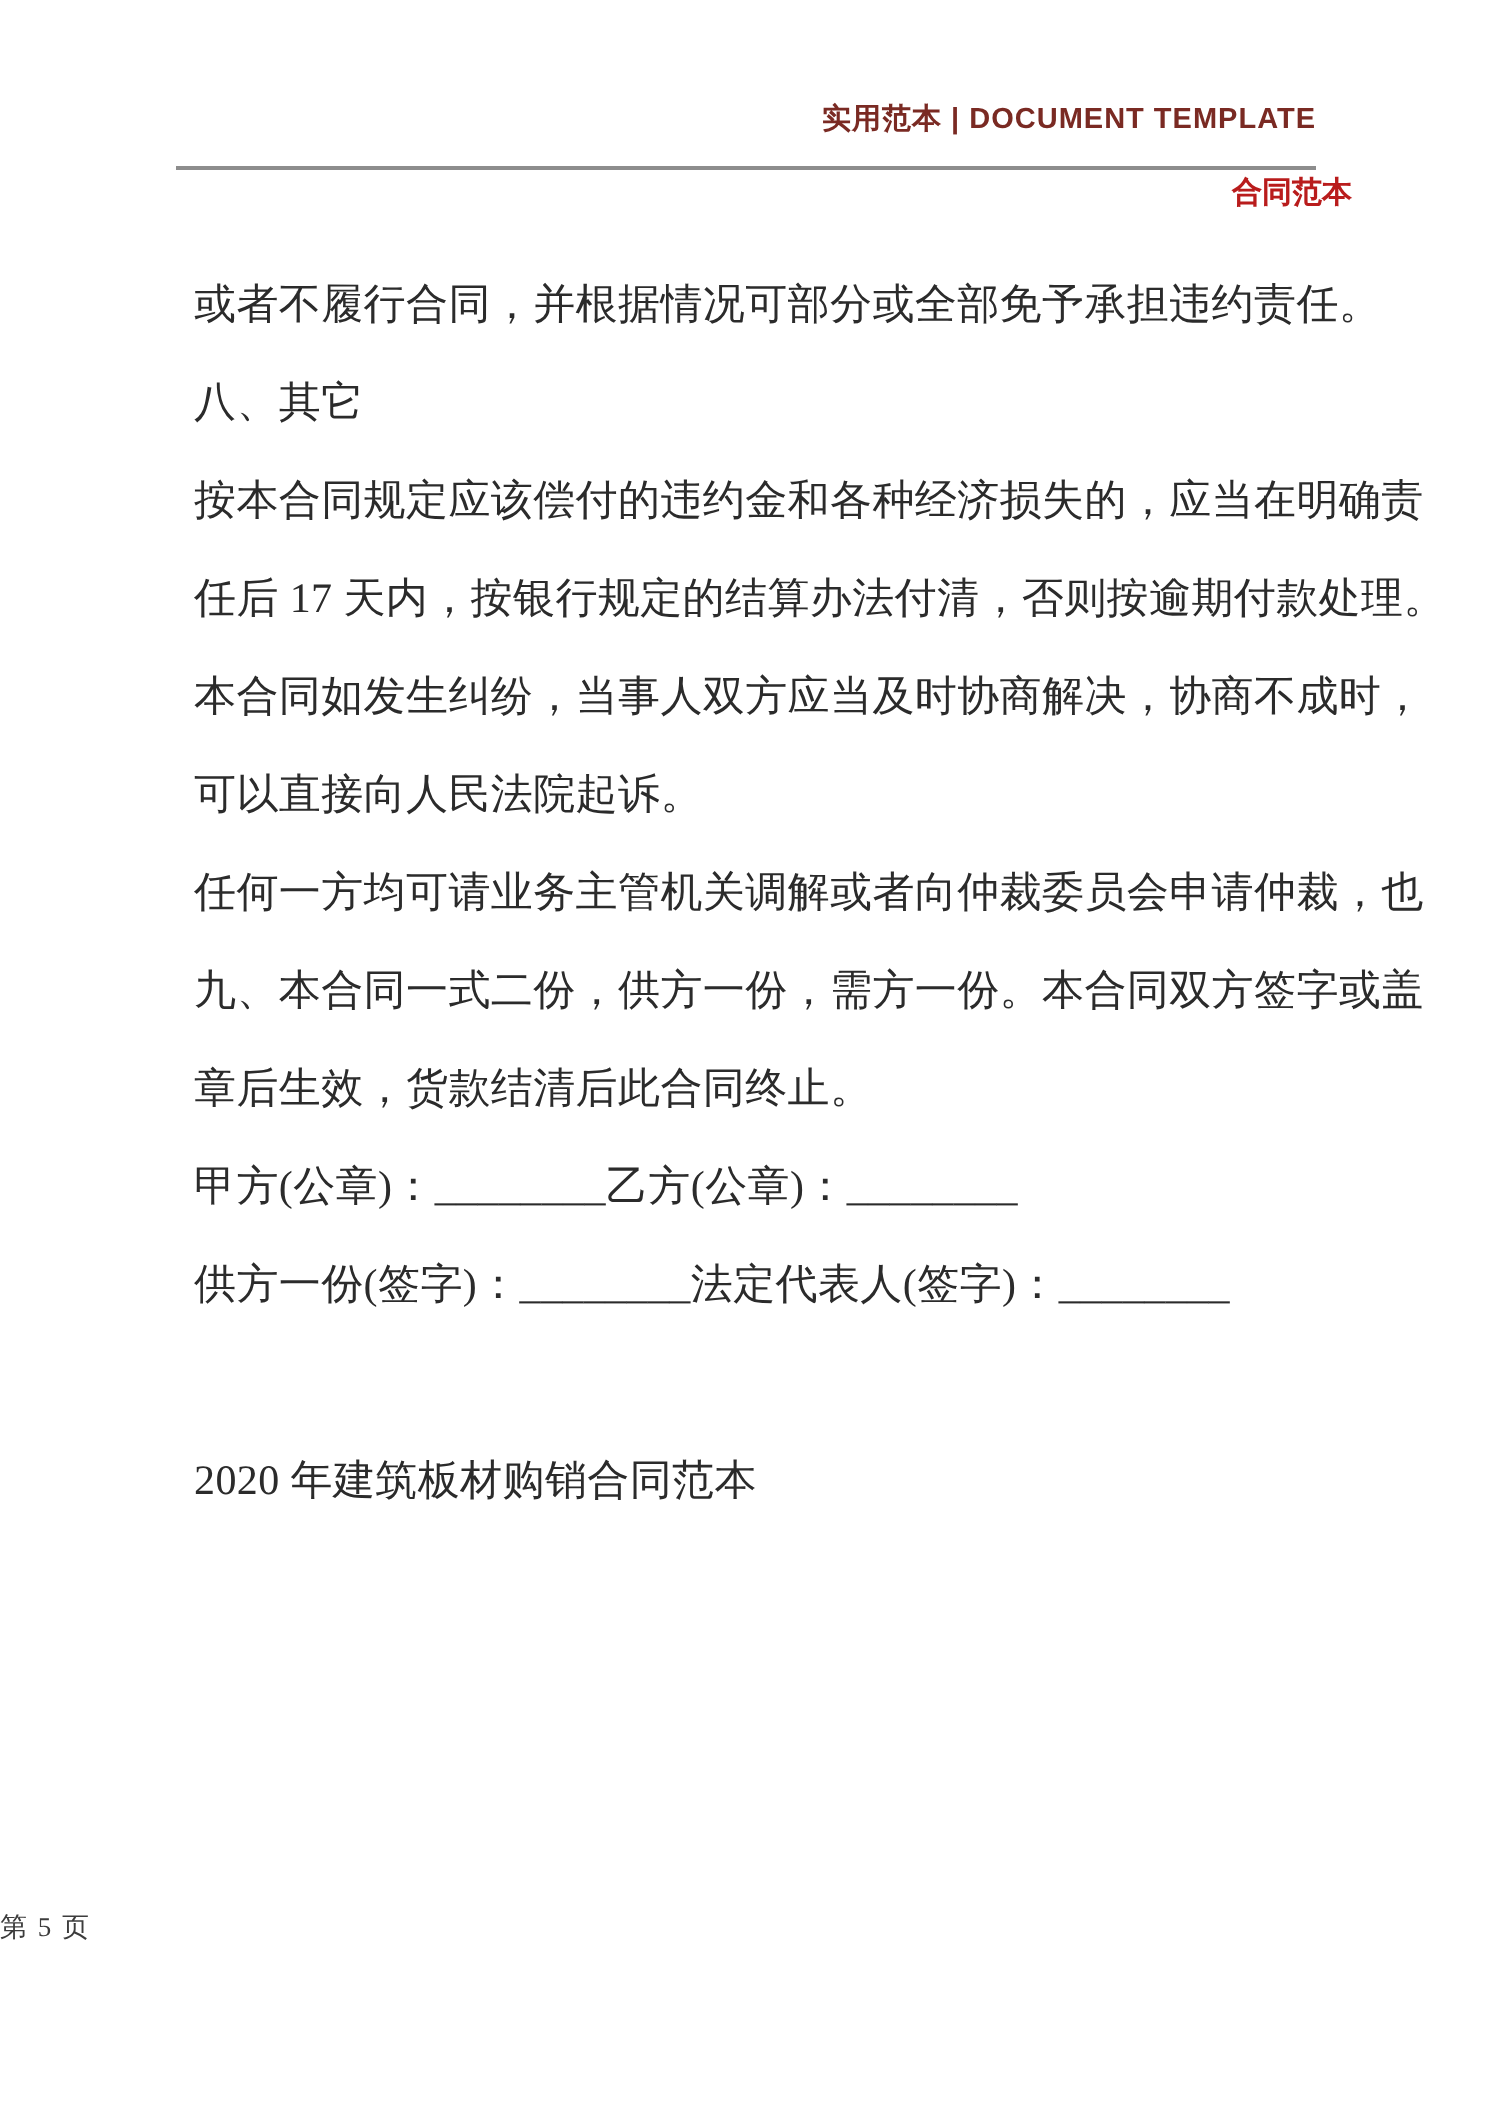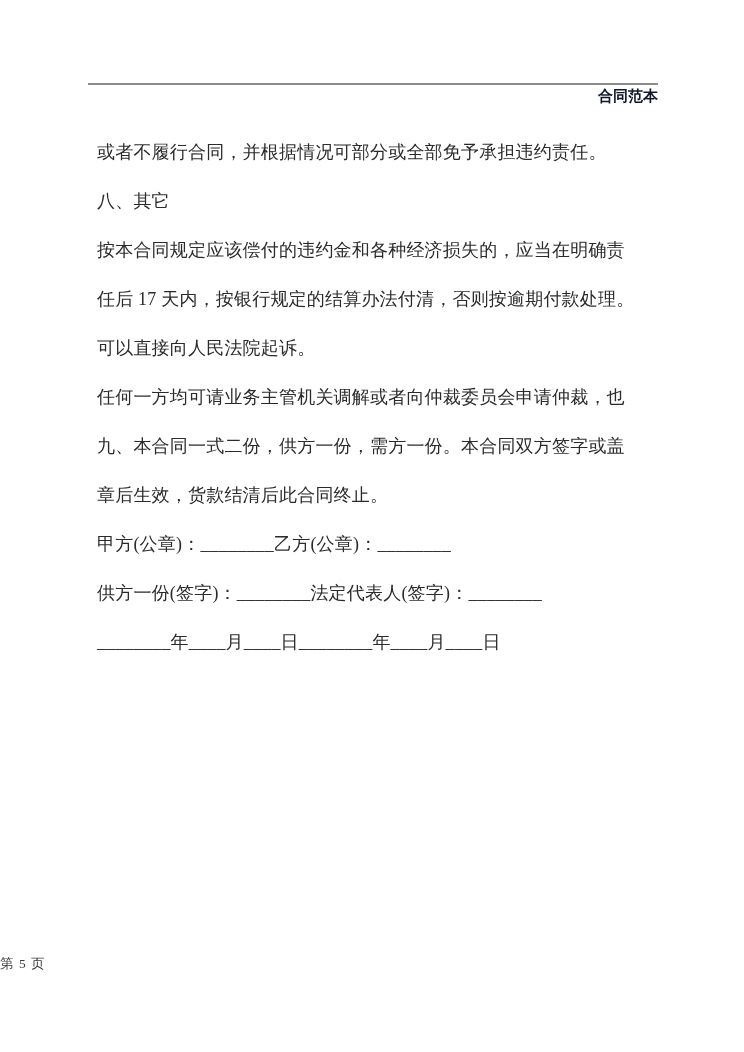--- a/index.html
+++ b/index.html
@@ -31,35 +31,35 @@
     position: absolute;
     top: 83px;
     left: 88px;
     right: 86px;
     height: 0;
     border-top: 2px solid #8d8d8d;
   }
   .header-subtitle {
     position: absolute;
     top: 87px;
-    right: 86px;
+    right: 68px;
     font-family: "Liberation Sans", "DejaVu Sans", sans-serif;
     font-size: 15px;
     font-weight: bold;
-    color: #0f172a;
+    color: #b91c1c;
     white-space: nowrap;
   }
   
   .doc-body {
     position: absolute;
     top: 128px;
     left: 97px;
     right: 80px;
     color: #2b2b2b;
-    font-size: 18px;
+    font-size: 21px;
   }
   .doc-line {
     min-height: 49px;
     line-height: 49px;
     white-space: pre;
     letter-spacing: 0.2px;
   }
   
   .footer {
     position: absolute;
@@ -70,35 +70,37 @@
     font-size: 13.5px;
     color: #3c3c3c;
     letter-spacing: 1px;
   }
 </style>
 </head>
 <body>
 
 <div class="page">
 
+  <div class="header-brand">实用范本 | DOCUMENT TEMPLATE</div>
 
   <div class="header-rule"></div>
 
   <div class="header-subtitle">合同范本</div>
 
   <div class="doc-body">
     <div class="doc-line">或者不履行合同，并根据情况可部分或全部免予承担违约责任。</div>
     <div class="doc-line">八、其它</div>
     <div class="doc-line">按本合同规定应该偿付的违约金和各种经济损失的，应当在明确责</div>
     <div class="doc-line">任后 17 天内，按银行规定的结算办法付清，否则按逾期付款处理。</div>
+    <div class="doc-line">本合同如发生纠纷，当事人双方应当及时协商解决，协商不成时，</div>
     <div class="doc-line">可以直接向人民法院起诉。</div>
     <div class="doc-line">任何一方均可请业务主管机关调解或者向仲裁委员会申请仲裁，也</div>
     <div class="doc-line">九、本合同一式二份，供方一份，需方一份。本合同双方签字或盖</div>
     <div class="doc-line">章后生效，货款结清后此合同终止。</div>
     <div class="doc-line">甲方(公章)：________乙方(公章)：________</div>
     <div class="doc-line">供方一份(签字)：________法定代表人(签字)：________</div>
-    <div class="doc-line">________年____月____日________年____月____日</div>
     <div class="doc-line"></div>
+    <div class="doc-line">2020 年建筑板材购销合同范本</div>
   </div>
 
   <div class="footer">第 5 页</div>
 
 </div>
 
 </body></html>

